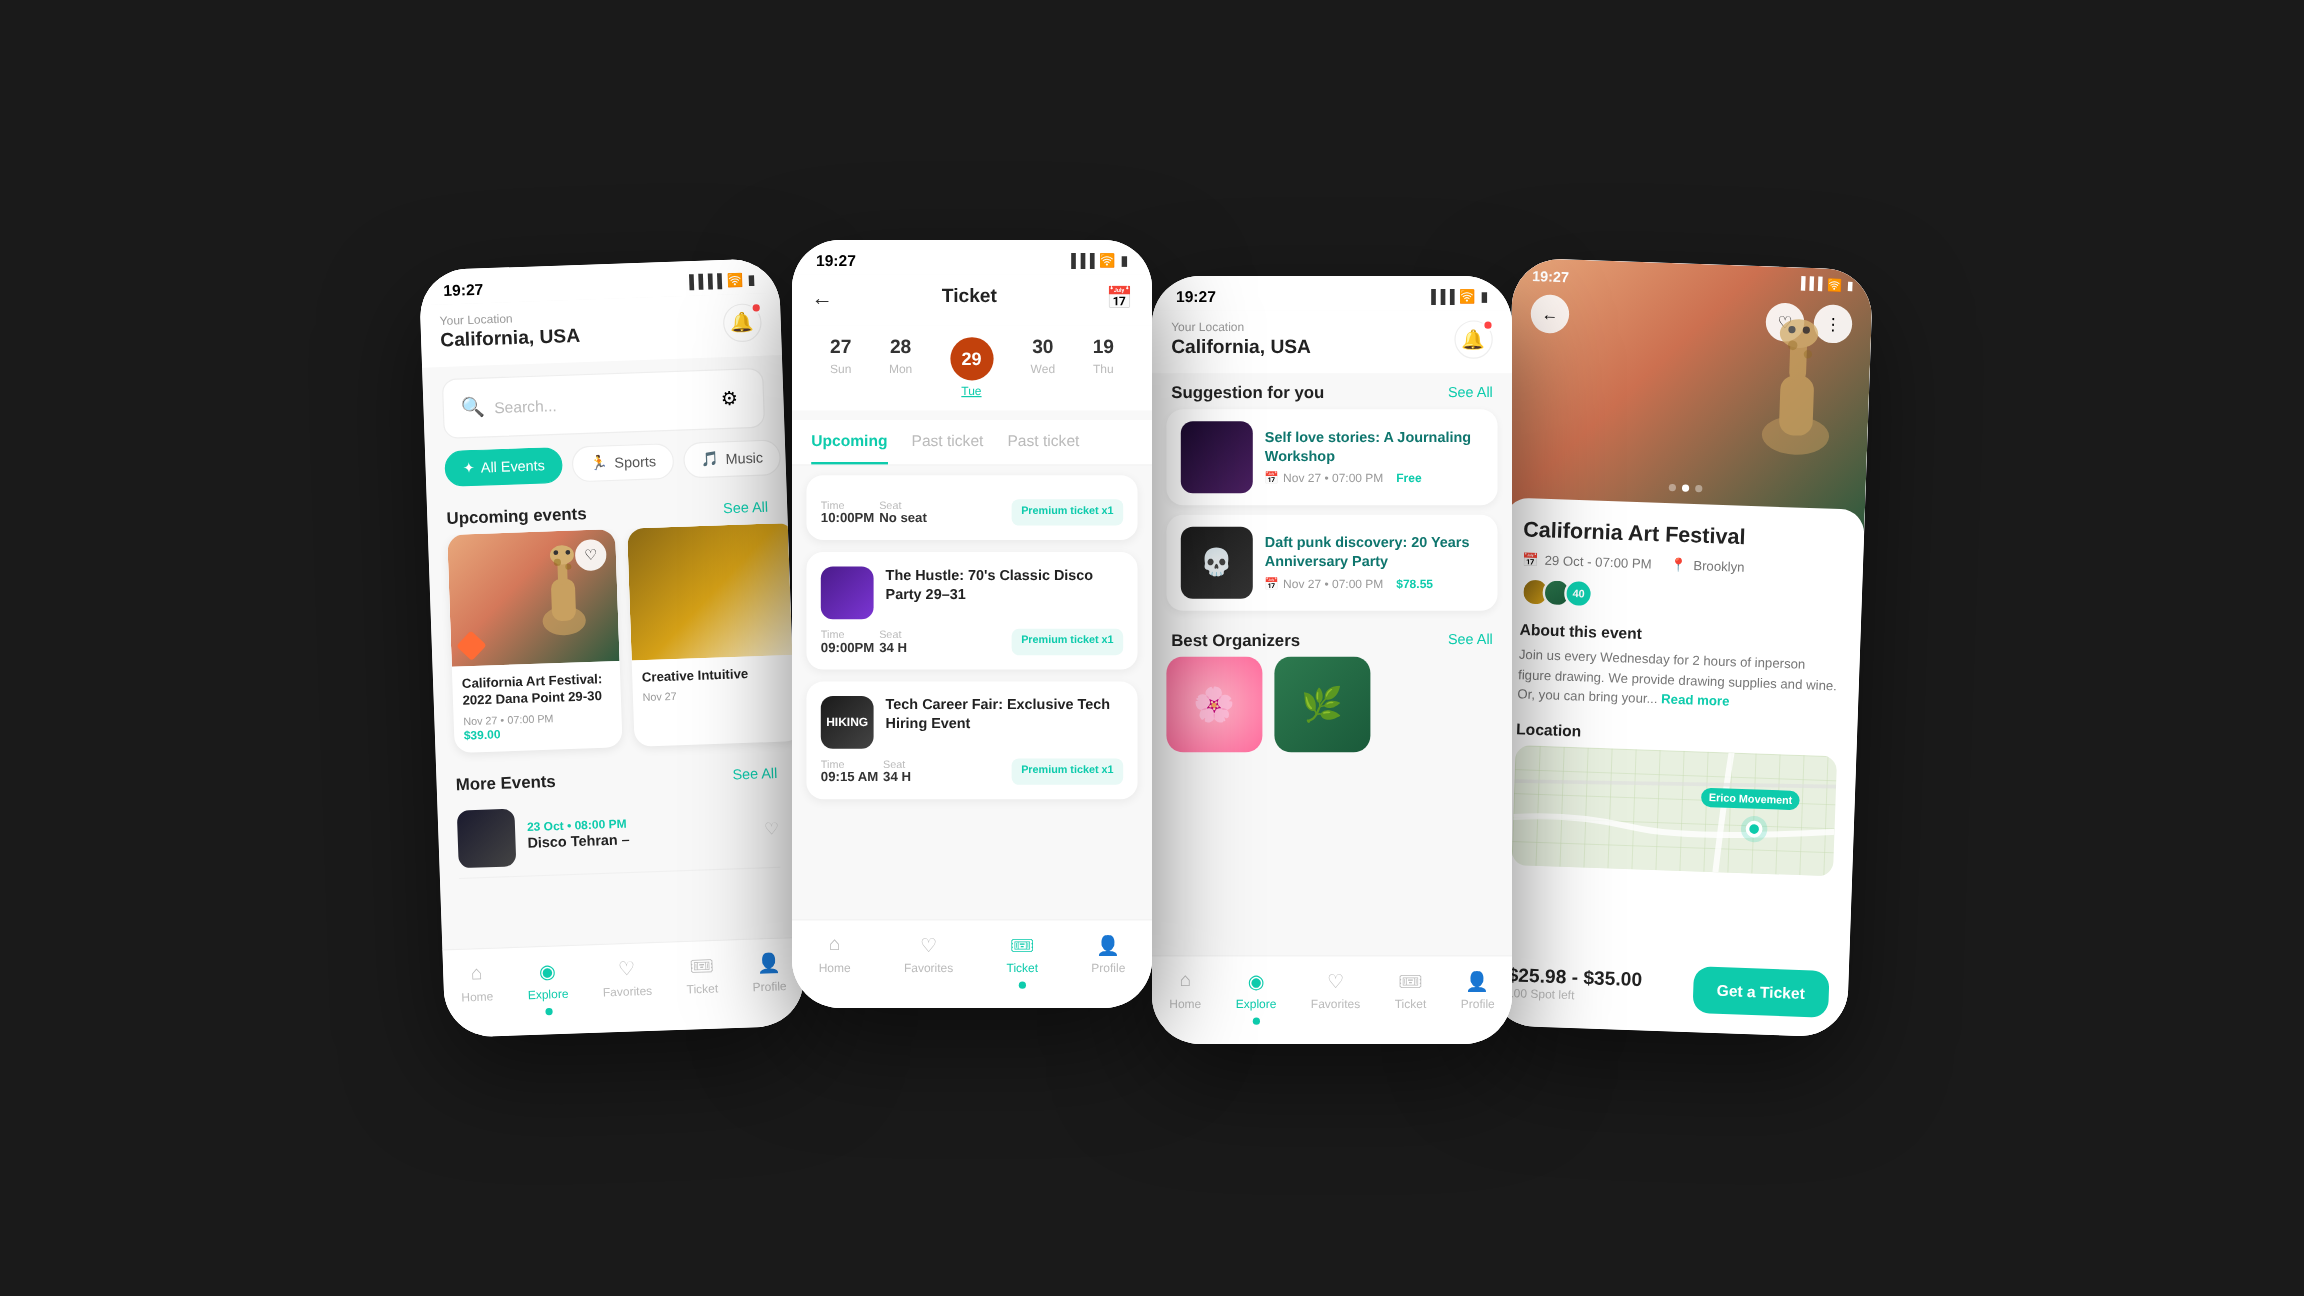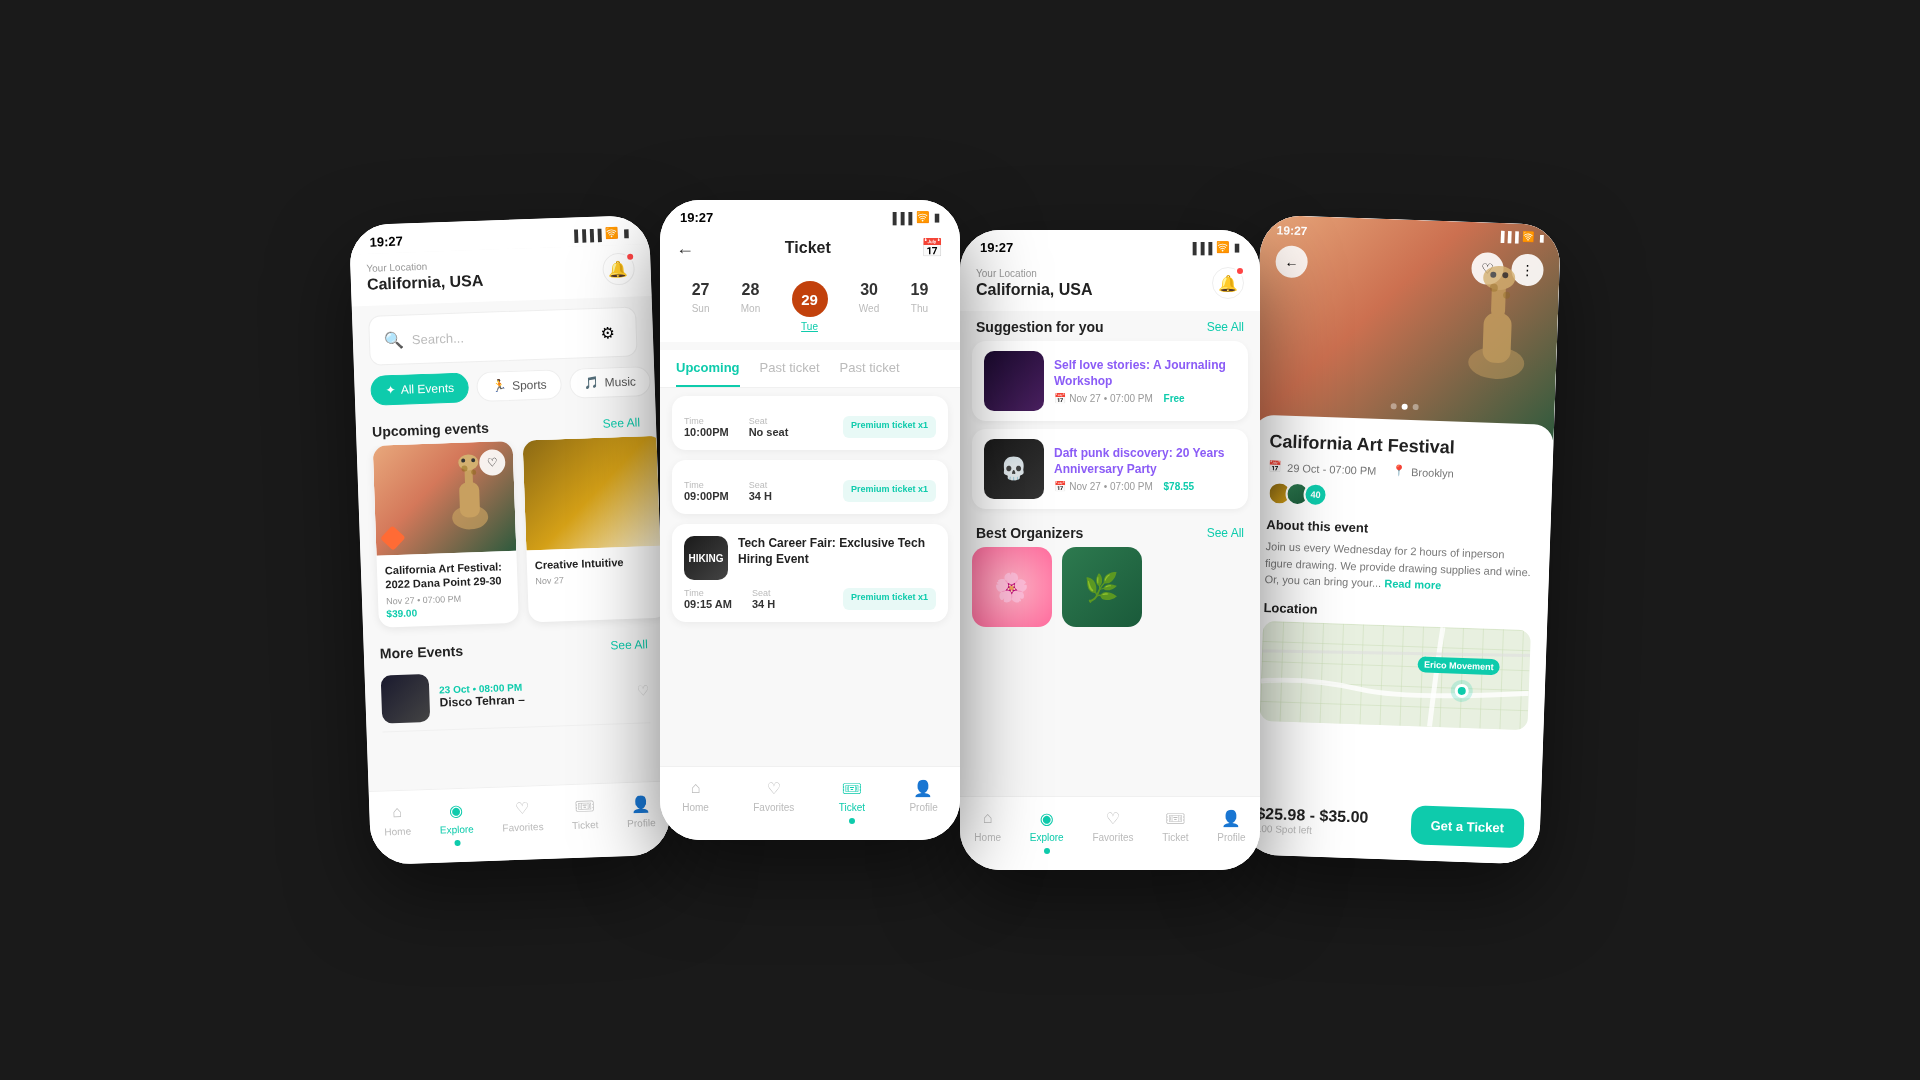--- a/index.html
+++ b/index.html
@@ -361,21 +361,21 @@
       height: 44px;
       border-radius: 10px;
       flex-shrink: 0;
       background: linear-gradient(135deg, #e8d5b7, #c9a87c);
     }
     .ticket-thumb-2 { background: linear-gradient(135deg, #4a1b8a, #7b35d4); }
     .ticket-thumb-3 { background: linear-gradient(135deg, #1a1a1a, #444); }
     .ticket-name { font-size: 12px; font-weight: 700; color: #222; line-height: 1.3; }
     .ticket-details {
       display: flex;
-      gap: 20px;
+      gap: 4px;
       margin-top: 8px;
     }
     .ticket-detail-label { font-size: 9px; color: #bbb; }
     .ticket-detail-val { font-size: 11px; font-weight: 600; color: #333; }
     .ticket-badge {
       margin-left: auto;
       background: #e8f9f6;
       color: #0ecbac;
       font-size: 9px;
       padding: 4px 8px;
@@ -399,21 +399,21 @@
       width: 60px;
       height: 60px;
       border-radius: 10px;
       flex-shrink: 0;
       overflow: hidden;
     }
     .sugg-thumb-1 { background: linear-gradient(135deg, #1a0a2e, #4a2060); }
     .sugg-thumb-2 { background: linear-gradient(135deg, #e8d5b0, #c8a870); }
     .sugg-thumb-3 { background: linear-gradient(135deg, #1a1a1a, #333); }
     .sugg-content { flex: 1; }
-    .sugg-title { font-size: 12px; font-weight: 700; color: #8b5cf6; line-height: 1.3; }
+    .sugg-title { font-size: 12px; font-weight: 700; color: #0f766e; line-height: 1.3; }
     .sugg-meta { font-size: 10px; color: #999; margin-top: 4px; }
     .sugg-price-free { color: #0ecbac; }
     .sugg-price-paid { color: #0ecbac; }
 
     .organizers-scroll {
       display: flex;
       gap: 10px;
       padding: 0 12px;
       overflow: hidden;
     }
@@ -797,20 +797,24 @@
             </div>
             <div>
               <div class="ticket-detail-label">Seat</div>
               <div class="ticket-detail-val">No seat</div>
             </div>
             <div class="ticket-badge">Premium ticket x1</div>
           </div>
         </div>
 
         <div class="ticket-card">
+          <div class="ticket-card-header">
+            <div class="ticket-thumb ticket-thumb-2"></div>
+            <div class="ticket-name">The Hustle: 70's Classic Disco Party 29–31</div>
+          </div>
           <div class="ticket-details">
             <div>
               <div class="ticket-detail-label">Time</div>
               <div class="ticket-detail-val">09:00PM</div>
             </div>
             <div>
               <div class="ticket-detail-label">Seat</div>
               <div class="ticket-detail-val">34 H</div>
             </div>
             <div class="ticket-badge">Premium ticket x1</div>

